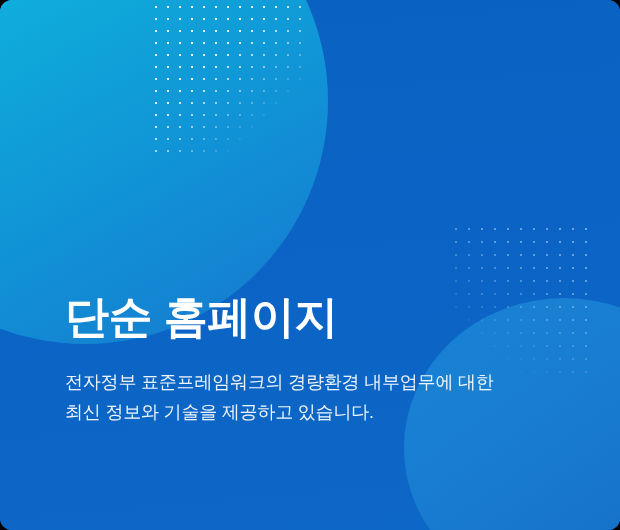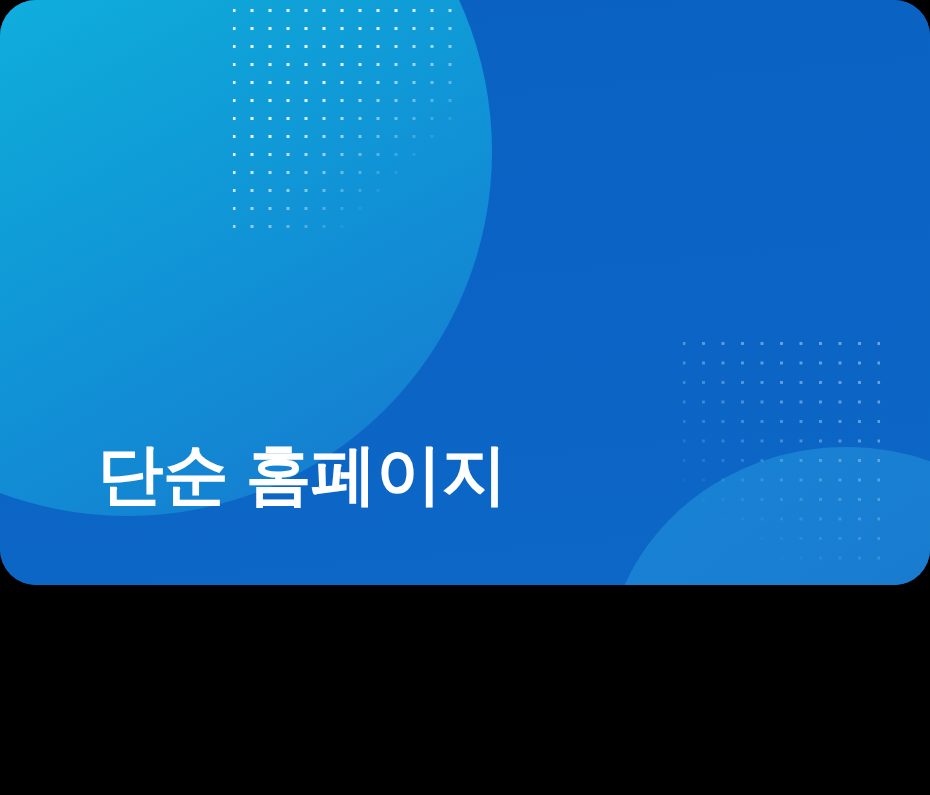--- a/index.html
+++ b/index.html
@@ -12,22 +12,22 @@
     width: 620px;
     height: 530px;
     overflow: hidden;
     font-family: "Liberation Sans", "DejaVu Sans", sans-serif;
   }
 
   
   .hero {
     position: relative;
     width: 620px;
-    height: 390px;
-    border-radius: 24px;
+    height: 530px;
+    border-radius: 12px;
     overflow: hidden;
     background: #0b63c3;
     box-sizing: border-box;
   }
 
   
   .hero-base {
     position: absolute;
     inset: 0;
     background: linear-gradient(175deg, #0a61c2 0%, #0b64c5 45%, #0d67c6 100%);
@@ -142,15 +142,19 @@
 
   <div class="blob-main"></div>
   <div class="blob-corner"></div>
 
   <div class="dots dots-top"></div>
   <div class="dots dots-right"></div>
 
   <div class="hero-content">
     <h1 class="hero-title">단순 홈페이지</h1>
 
+    <p class="hero-subtitle">
+      <span class="sub-line">전자정부 표준프레임워크의 경량환경 내부업무에 대한</span>
+      <span class="sub-line">최신 정보와 기술을 제공하고 있습니다.</span>
+    </p>
   </div>
 
 </div>
 
 </body></html>

